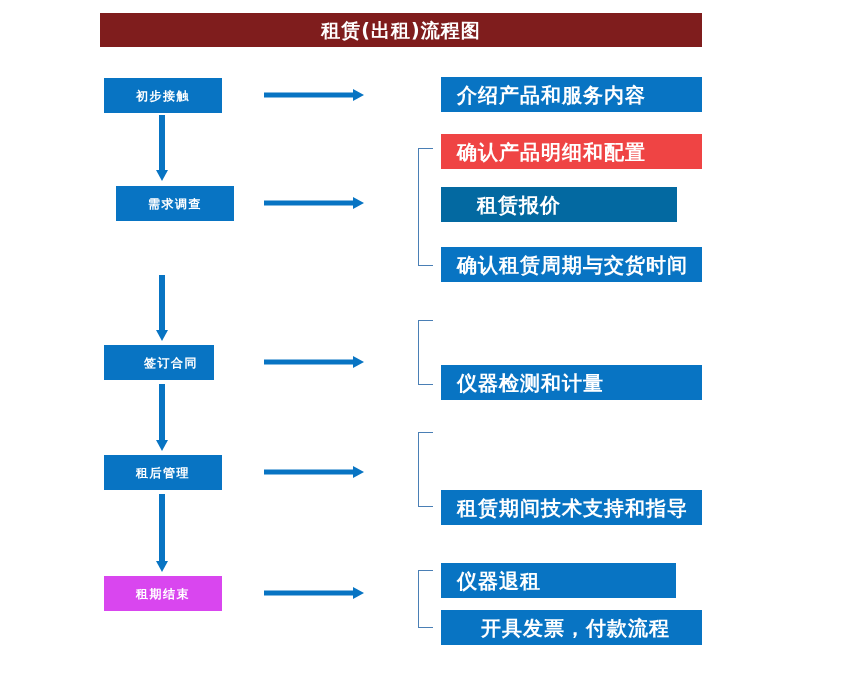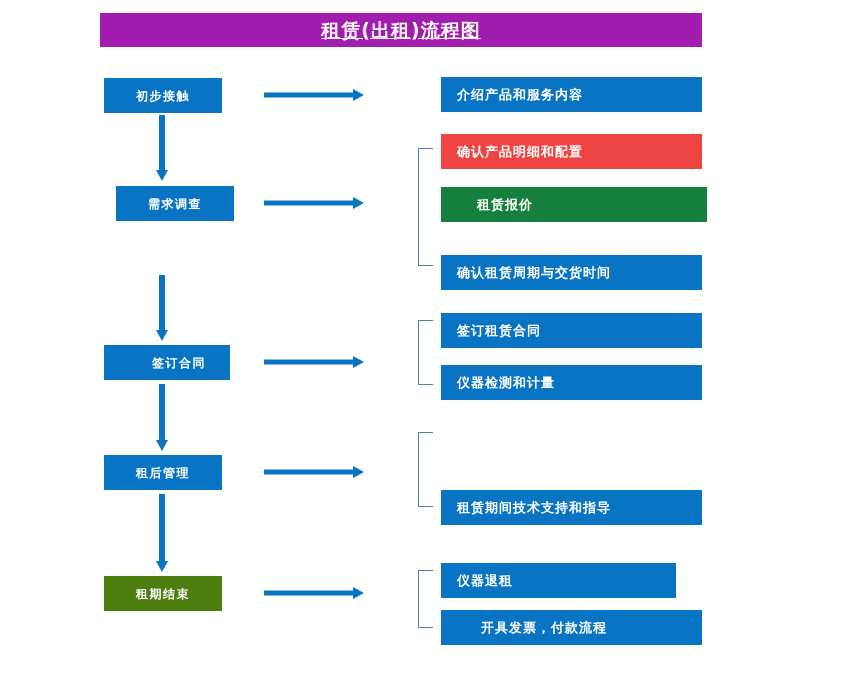--- a/index.html
+++ b/index.html
@@ -40,21 +40,21 @@
     letter-spacing: 1px;
   }
   .stage-box {
     justify-content: center;
     font-size: 12px;
     letter-spacing: 1.5px;
   }
   .detail-box {
     justify-content: flex-start;
     padding-left: 16px;
-    font-size: 13px;
+    font-size: 20px;
     letter-spacing: 1px;
   }
   .h-arrow {
     position: absolute;
     height: 14px;
   }
   .v-arrow {
     position: absolute;
     width: 14px;
   }
@@ -70,31 +70,30 @@
     border-left: 1.5px solid #4a7fb5;
     border-top: 1.5px solid #4a7fb5;
     border-bottom: 1.5px solid #4a7fb5;
     border-right: none;
   }
 </style>
 </head>
 <body>
 
 <div id="flowchart">
-    <div class="box title-box" style="left: 100px; top: 13px; width: 602px; height: 34px; background: #a21caf; text-decoration: underline;">租赁(出租)流程图</div>
+    <div class="box title-box" style="left: 100px; top: 13px; width: 602px; height: 34px; background: #7f1d1d;">租赁(出租)流程图</div>
     <div class="box stage-box" style="left: 104px; top: 78px; width: 118px; height: 35px; background: rgb(8, 116, 195);">初步接触</div>
     <div class="box stage-box" style="left: 104px; top: 186px; width: 118px; height: 35px; background: rgb(8, 116, 195); margin-left: 12px;">需求调查</div>
-    <div class="box stage-box" style="left: 104px; top: 345px; width: 126px; height: 35px; background: rgb(8, 116, 195); padding-left: 24px;">签订合同</div>
+    <div class="box stage-box" style="left: 104px; top: 345px; width: 110px; height: 35px; background: rgb(8, 116, 195); padding-left: 24px;">签订合同</div>
     <div class="box stage-box" style="left: 104px; top: 455px; width: 118px; height: 35px; background: rgb(8, 116, 195);">租后管理</div>
-    <div class="box stage-box" style="left: 104px; top: 576px; width: 118px; height: 35px; background: #4d7c0f;">租期结束</div>
+    <div class="box stage-box" style="left: 104px; top: 576px; width: 118px; height: 35px; background: #d946ef;">租期结束</div>
     <div class="box detail-box" style="left: 441px; top: 77px; width: 261px; height: 35px; background: rgb(8, 116, 195);">介绍产品和服务内容</div>
     <div class="box detail-box" style="left: 441px; top: 134px; width: 261px; height: 35px; background: #ef4444;">确认产品明细和配置</div>
-    <div class="box detail-box" style="left: 441px; top: 187px; width: 266px; height: 35px; background: #15803d; padding-left: 36px;">租赁报价</div>
-    <div class="box detail-box" style="left: 441px; top: 247px; width: 261px; height: 35px; background: rgb(8, 116, 195); margin-top: 8px;">确认租赁周期与交货时间</div>
-    <div class="box detail-box" style="left: 441px; top: 313px; width: 261px; height: 35px; background: rgb(8, 116, 195);">签订租赁合同</div>
+    <div class="box detail-box" style="left: 441px; top: 187px; width: 236px; height: 35px; background: #0369a1; padding-left: 36px;">租赁报价</div>
+    <div class="box detail-box" style="left: 441px; top: 247px; width: 261px; height: 35px; background: rgb(8, 116, 195);">确认租赁周期与交货时间</div>
     <div class="box detail-box" style="left: 441px; top: 365px; width: 261px; height: 35px; background: rgb(8, 116, 195);">仪器检测和计量</div>
     <div class="box detail-box" style="left: 441px; top: 490px; width: 261px; height: 35px; background: rgb(8, 116, 195);">租赁期间技术支持和指导</div>
     <div class="box detail-box" style="left: 441px; top: 563px; width: 235px; height: 35px; background: rgb(8, 116, 195);">仪器退租</div>
     <div class="box detail-box" style="left: 441px; top: 610px; width: 261px; height: 35px; background: rgb(8, 116, 195); padding-left: 40px;">开具发票，付款流程</div>
     <div class="h-arrow" style="left: 264px; top: 88px; width: 100px;">
       <svg viewBox="0 0 100 14" preserveAspectRatio="none">
         <rect x="0" y="4.5" width="89" height="5" fill="#0874c3"></rect>
         <polygon points="89,1 100,7 89,13" fill="#0874c3"></polygon>
       </svg>
     </div>

